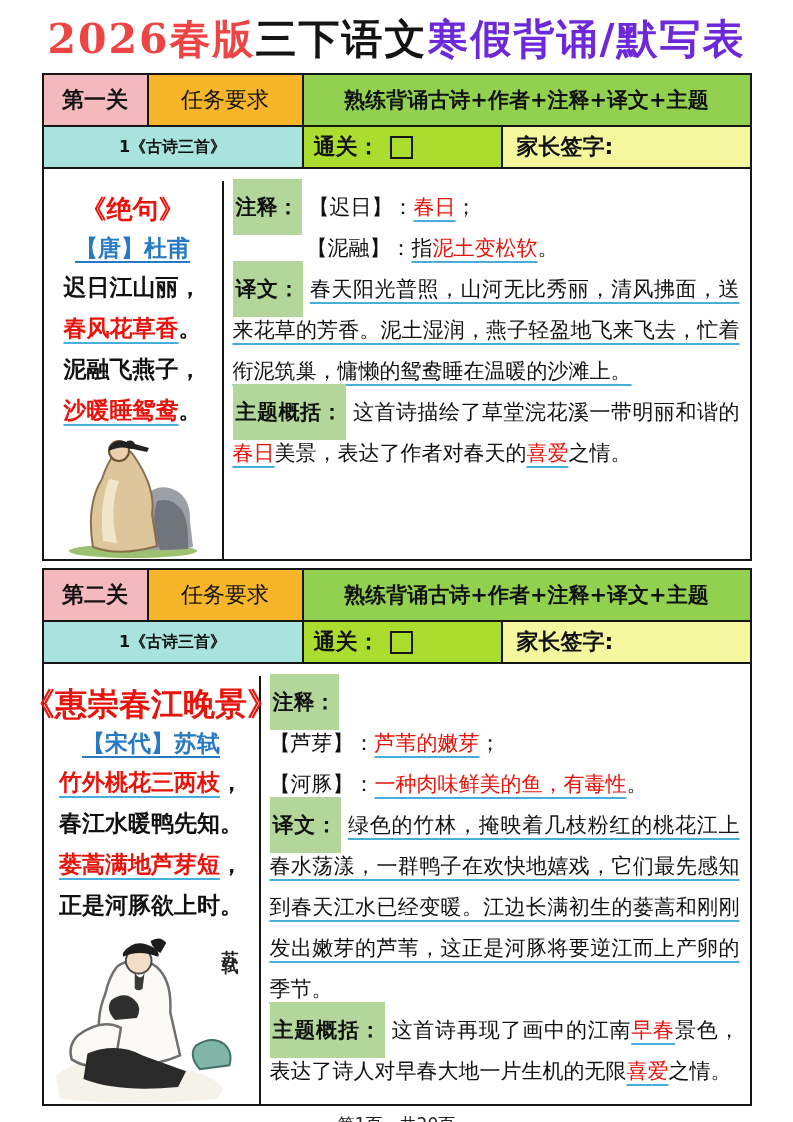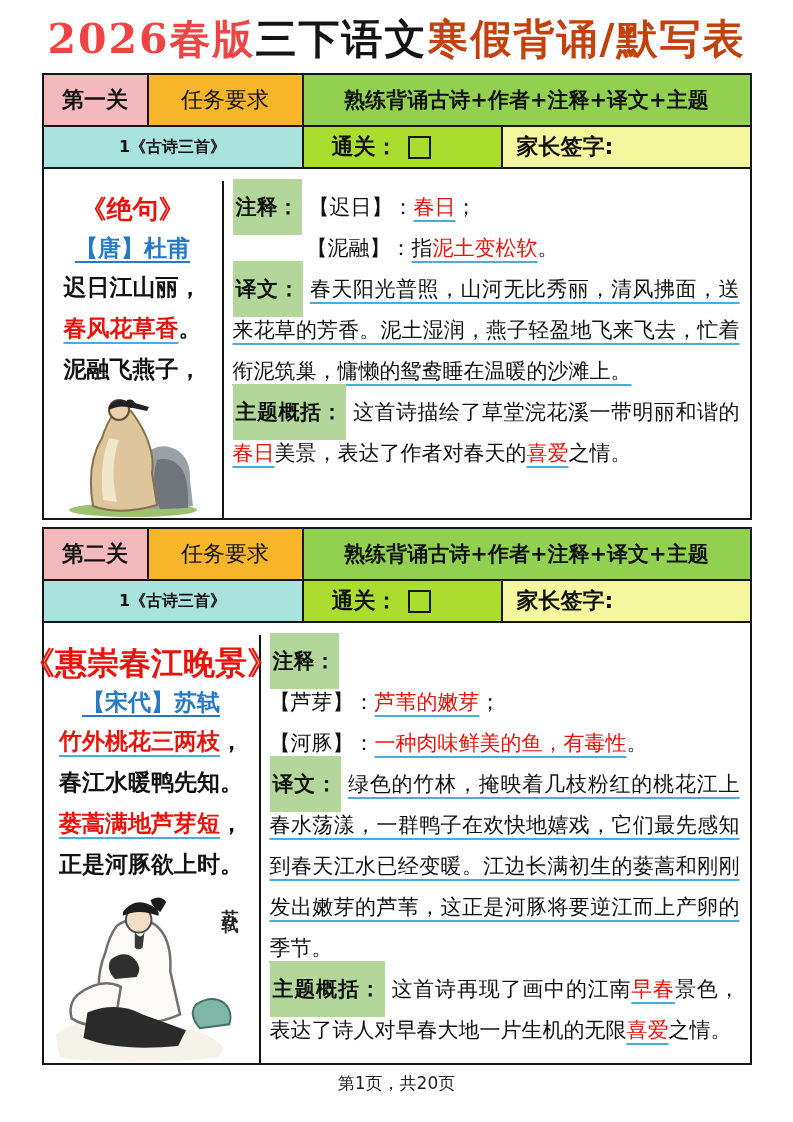--- a/index.html
+++ b/index.html
@@ -3,34 +3,34 @@
 <meta charset="utf-8">
 <style>
   html,body{margin:0;padding:0;background:#ffffff;width:793px;height:1122px;overflow:hidden;
     font-family:"DejaVu Sans","Liberation Sans",sans-serif;color:#111;}
   .page{position:relative;width:793px;height:1122px;}
   
   .doc-title{margin:16px 0 10px 0;text-align:center;font-family:"DejaVu Serif","Liberation Serif",serif;
     font-weight:900;font-size:41px;letter-spacing:2px;line-height:1.15;}
   .t-red{color:#ef4444;}
   .t-black{color:#141414;}
-  .t-blue{color:#c2410c;}
+  .t-blue{color:#6d28d9;}
   
   .tbl{width:710px;margin:0 auto 7px auto;border:2px solid #161616;box-sizing:border-box;}
   .row{display:flex;border-bottom:2px solid #161616;box-sizing:border-box;}
   .row:last-child{border-bottom:none;margin-top:12px;}
   .cell{box-sizing:border-box;border-right:2px solid #161616;display:flex;align-items:center;}
   .cell:last-child{border-right:none;}
   .hdr-row{height:52px;}
   .sub-row{height:42px;}
   .c-stage{width:105px;background:#f3b9bd;justify-content:center;font-weight:700;font-size:22px;}
   .c-task{width:155px;background:#f7b52a;justify-content:center;font-weight:400;font-size:22px;}
   .c-req{flex:1;background:#92d050;justify-content:center;font-weight:700;font-size:21px;}
   .c-lesson{width:260px;background:#a9e3de;justify-content:center;font-weight:600;font-size:16px;}
-  .c-pass{width:199px;background:#abdd2e;font-weight:600;font-size:22px;padding-left:28px;}
+  .c-pass{width:199px;background:#abdd2e;font-weight:600;font-size:22px;padding-left:10px;}
   .c-sign{flex:1;background:#f4f79d;font-weight:600;font-size:22px;padding-left:14px;}
   .checkbox{display:inline-block;width:19px;height:19px;border:2px solid #161616;background:transparent;
     margin-left:10px;vertical-align:-2px;}
   
   .content-row{display:flex;align-items:stretch;}
   .poem-cell{box-sizing:border-box;border-right:2px solid #161616;display:flex;flex-direction:column;
     align-items:center;padding:8px 4px 0 4px;position:relative;}
   .s1 .poem-cell{width:180px;}
   .s2 .poem-cell{width:217px;}
   .notes-cell{flex:1;box-sizing:border-box;padding:6px 10px 6px 9px;}
@@ -77,20 +77,21 @@
       <div class="cell c-sign">家长签字:</div>
     </div>
     <div class="row content-row">
       <div class="poem-cell">
         <div class="poem-title">《绝句》</div>
         <div class="poem-author">【唐】杜甫</div>
         <div class="poem-lines">
             <div class="rich-line"><span class="seg-k">迟日江山丽，</span></div>
             <div class="rich-line"><span class="seg-ru">春风花草香</span><span class="seg-k">。</span></div>
             <div class="rich-line"><span class="seg-k">泥融飞燕子，</span></div>
+            <div class="rich-line"><span class="seg-ru">沙暖睡鸳鸯</span><span class="seg-k">。</span></div>
           </div>
         <div class="illus-wrap">
           <svg width="160" height="128" viewBox="0 0 160 128">
             <ellipse cx="80" cy="120" rx="64" ry="7" fill="#9cc271"></ellipse>
             <path d="M90 66 q16-16 34-6 q14 9 13 30 l3 26 q-30 6-54 1 q-7-30 4-51z" fill="#9aa0a6"></path>
             <path d="M104 70 q14-4 24 8 q8 10 7 40 l-28 1 q-10-26-3-49z" fill="#70757b"></path>
             <path d="M62 22 q12-8 19 3 q22 32 18 58 l5 32 q-38 11-64 1 q-7-42 9-68 q5-16 13-26z" fill="#ddc69c" stroke="#8a6f4d" stroke-width="2"></path>
             <path d="M56 48 q-10 26-6 62 l14 2 q-8-34 2-62z" fill="#f2e6ca"></path>
             <circle cx="66" cy="20" r="10" fill="#ecd0ae" stroke="#6b4f33" stroke-width="2"></circle>
             <path d="M56 16 q8-10 20-4 q4 2 3 6 q-12-4-23 2z" fill="#222222"></path>

